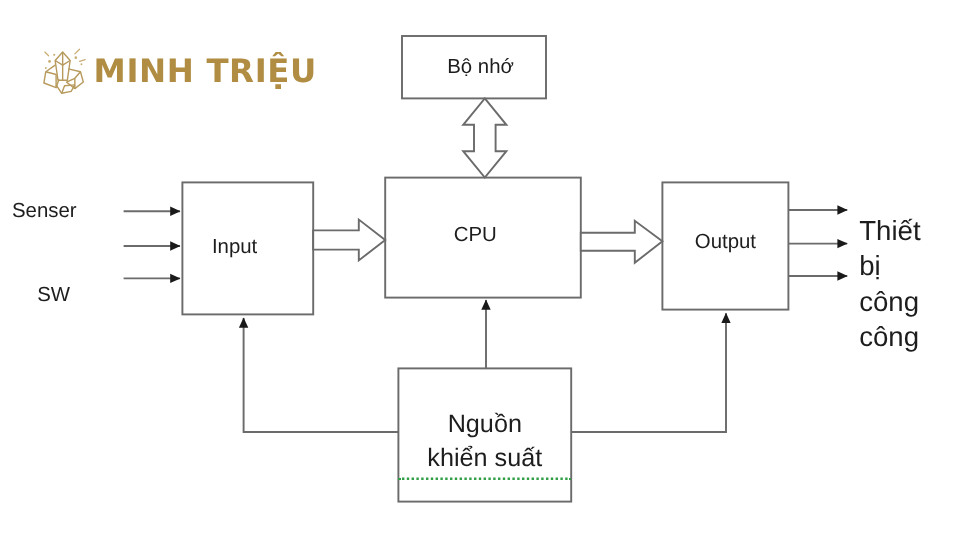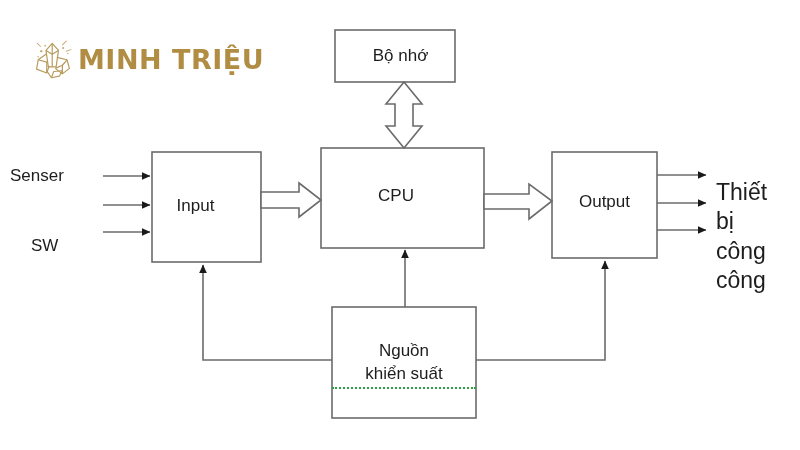--- a/index.html
+++ b/index.html
@@ -72,21 +72,21 @@
     font-family: "Liberation Sans", sans-serif;
     font-size: 23px;
     color: #1d1d1d;
     line-height: 1.28;
     white-space: nowrap;
     margin-top: 28px;
   }
   .two-line {
     position: absolute;
     font-family: "Liberation Sans", sans-serif;
-    font-size: 17px;
+    font-size: 21px;
     color: #1d1d1d;
     line-height: 1.35;
     text-align: center;
     white-space: nowrap;
   }
   .misspell {
     border-bottom: 2px dotted #2f9e44;
     padding-bottom: 1px;
   }
   .hit {

